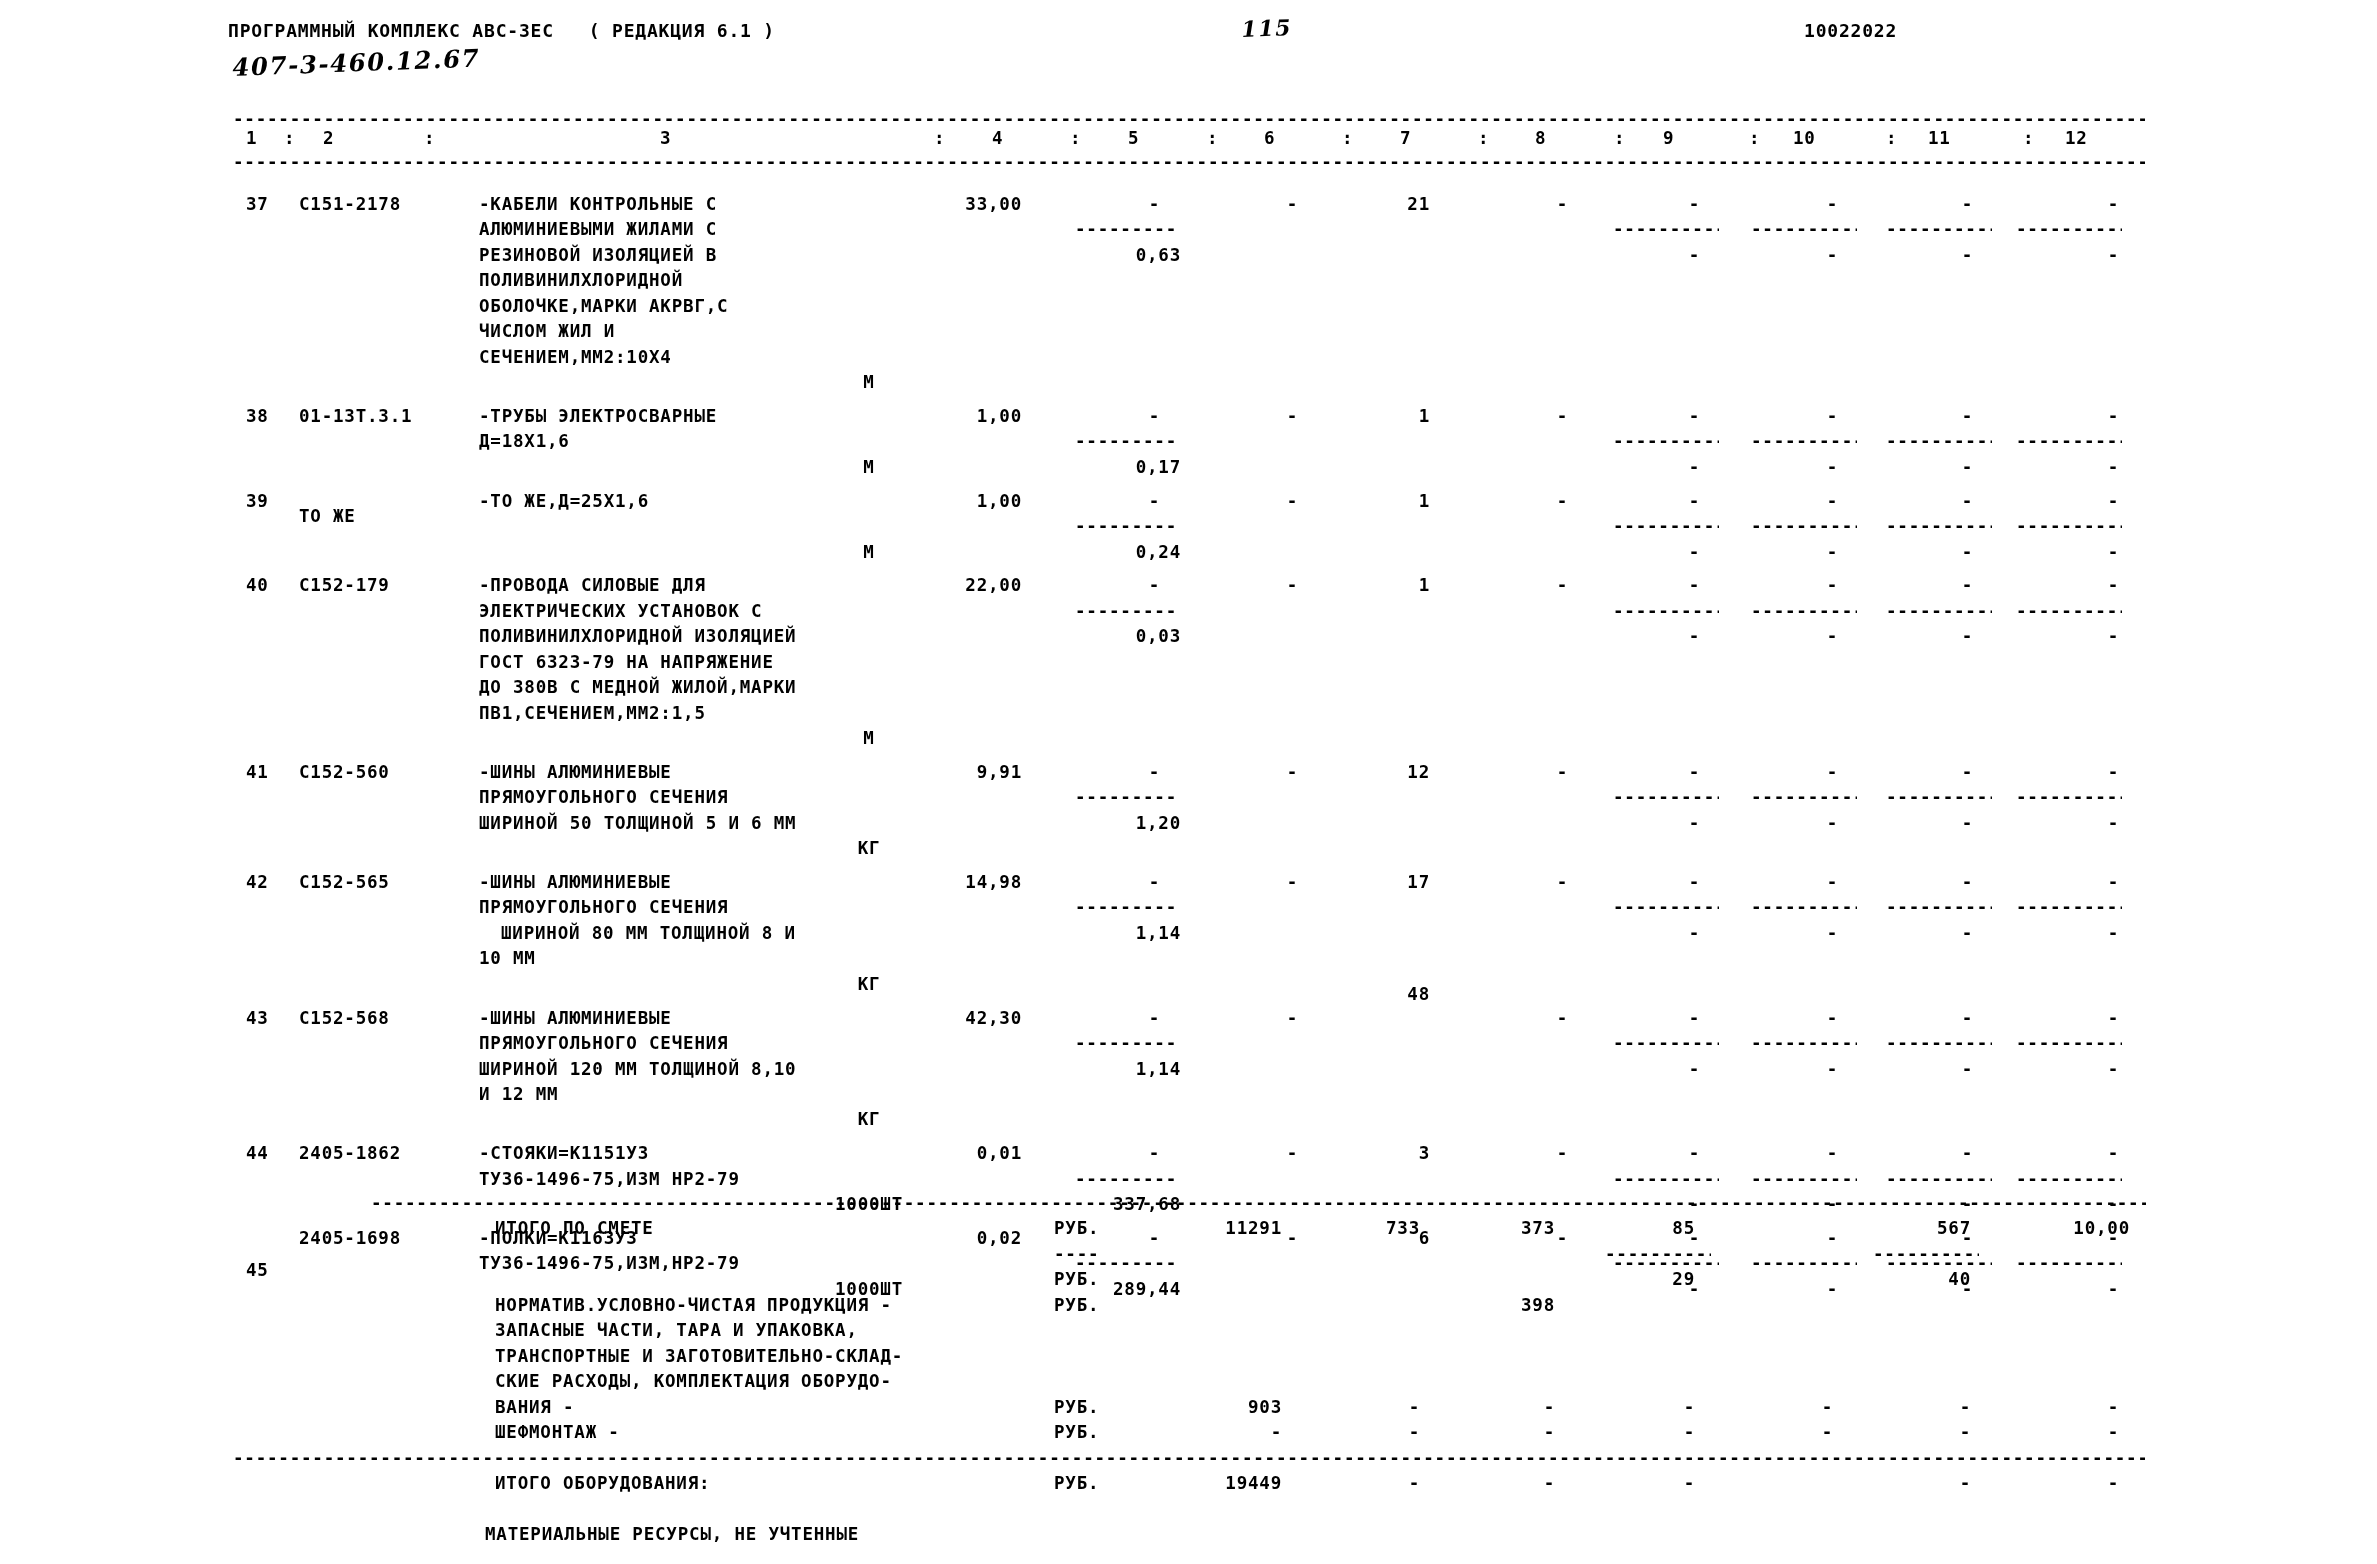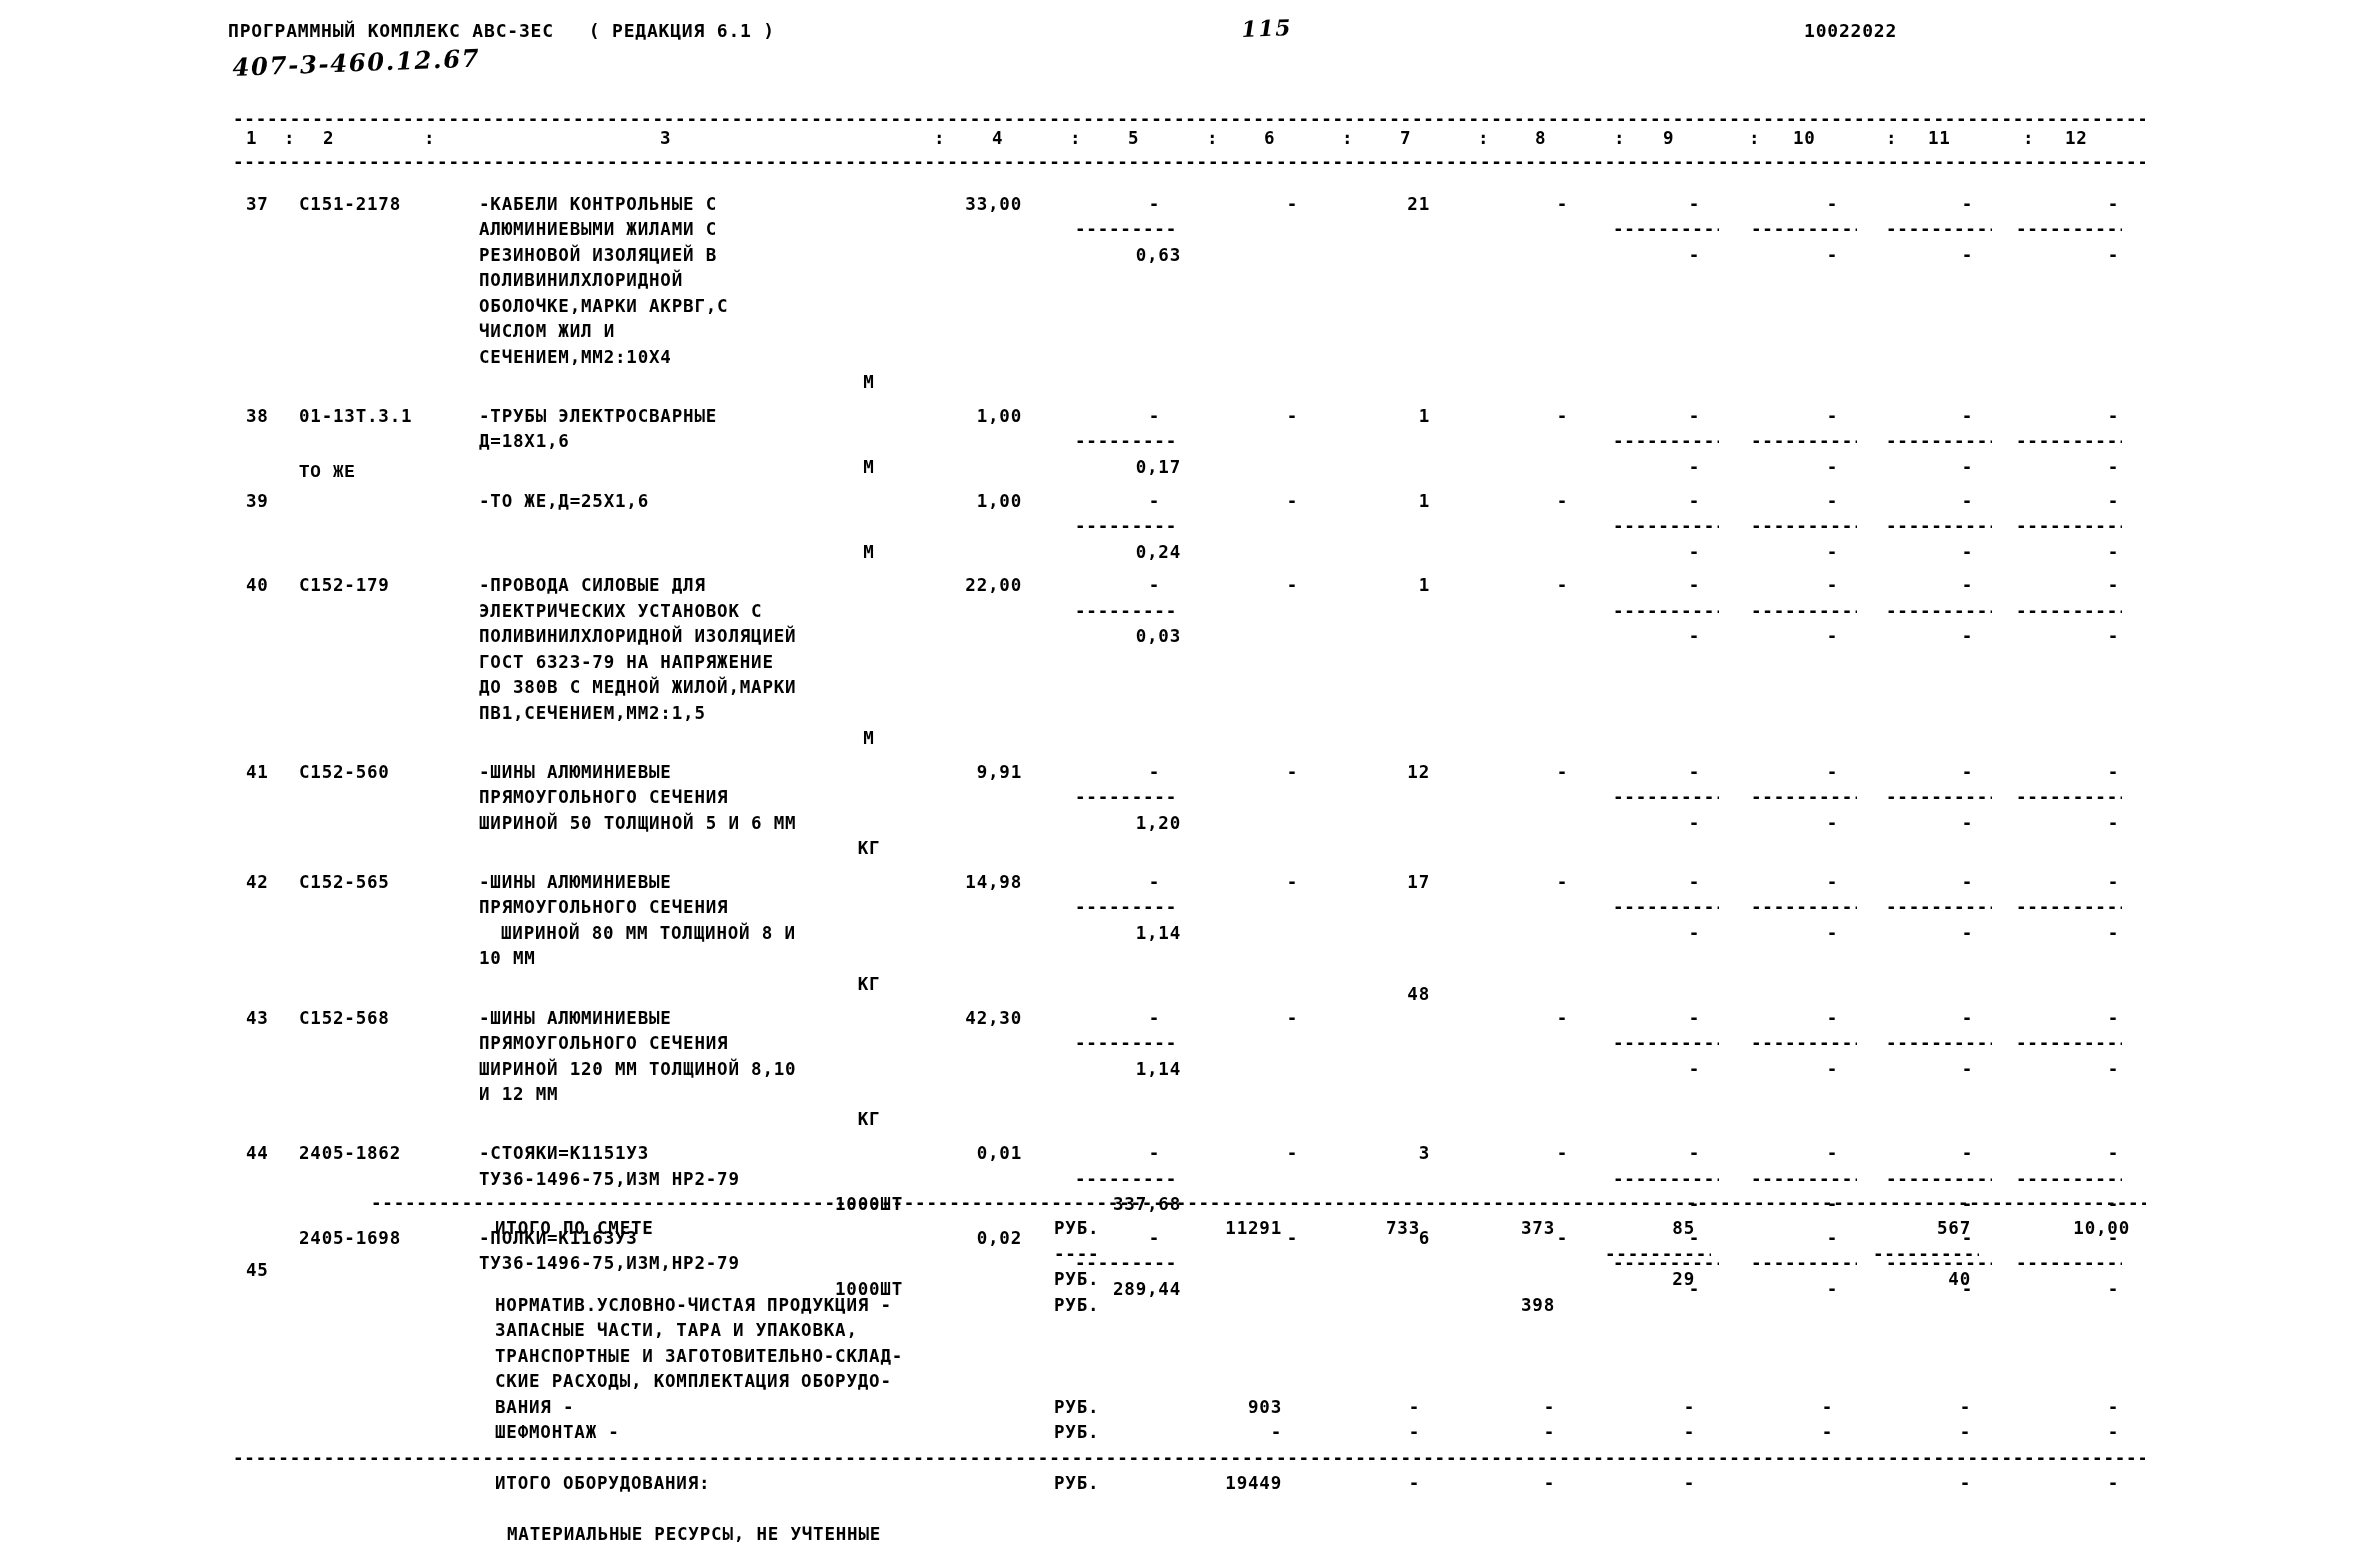--- a/index.html
+++ b/index.html
@@ -155,21 +155,21 @@
       <div class="rule" style="left: 1751px; top: 433px; width: 106px;">----------</div>
       <div class="rule" style="left: 1886px; top: 433px; width: 106px;">----------</div>
       <div class="rule" style="left: 2016px; top: 433px; width: 106px;">----------</div>
       <div class="t s1 right" style="left: 1070px; top: 459px; width: 111px;">0,17</div>
       <div class="t s1 right" style="left: 1610px; top: 459px; width: 90px;">-</div>
       <div class="t s1 right" style="left: 1748px; top: 459px; width: 90px;">-</div>
       <div class="t s1 right" style="left: 1883px; top: 459px; width: 90px;">-</div>
       <div class="t s1 right" style="left: 2029px; top: 459px; width: 90px;">-</div>
       <div class="t s1 center" style="left: 800px; top: 459px; width: 138px;">М</div>
       <div class="t s1" style="left: 246px; top: 493px;">39</div>
-      <div class="t s1" style="left: 299px; top: 464px; font-family: Liberation Mono, monospace;">ТО ЖЕ</div>
+      <div class="t s1" style="left: 299px; top: 508px;">ТО ЖЕ</div>
       <div class="t s1" style="left: 479px; top: 493px;">-ТО ЖЕ,Д=25Х1,6</div>
       <div class="t s1 right" style="left: 932px; top: 493px; width: 90px;">1,00</div>
       <div class="t s1 right" style="left: 1070px; top: 493px; width: 90px;">-</div>
       <div class="t s1 right" style="left: 1208px; top: 493px; width: 90px;">-</div>
       <div class="t s1 right" style="left: 1340px; top: 493px; width: 90px;">1</div>
       <div class="t s1 right" style="left: 1478px; top: 493px; width: 90px;">-</div>
       <div class="t s1 right" style="left: 1610px; top: 493px; width: 90px;">-</div>
       <div class="t s1 right" style="left: 1748px; top: 493px; width: 90px;">-</div>
       <div class="t s1 right" style="left: 1883px; top: 493px; width: 90px;">-</div>
       <div class="t s1 right" style="left: 2029px; top: 493px; width: 90px;">-</div>
@@ -390,16 +390,16 @@
 
   <div class="t s1" style="left:495px; top:1475px;">ИТОГО ОБОРУДОВАНИЯ:</div>
   <div class="t s1" style="left:1054px; top:1475px;">РУБ.</div>
   <div class="t s1 right" style="left:1192px; top:1475px; width:90px;">19449</div>
   <div class="t s1 right" style="left:1330px; top:1475px; width:90px;">-</div>
   <div class="t s1 right" style="left:1465px; top:1475px; width:90px;">-</div>
   <div class="t s1 right" style="left:1605px; top:1475px; width:90px;">-</div>
   <div class="t s1 right" style="left:1881px; top:1475px; width:90px;">-</div>
   <div class="t s1 right" style="left:2029px; top:1475px; width:90px;">-</div>
 
-  <div class="t s1" style="left:507px; top:1526px;">МАТЕРИАЛЬНЫЕ РЕСУРСЫ, НЕ УЧТЕННЫЕ</div>
+  <div class="t s1" style="left:485px; top:1526px;">МАТЕРИАЛЬНЫЕ РЕСУРСЫ, НЕ УЧТЕННЫЕ</div>
 
 </div>
 
 
 </body></html>

